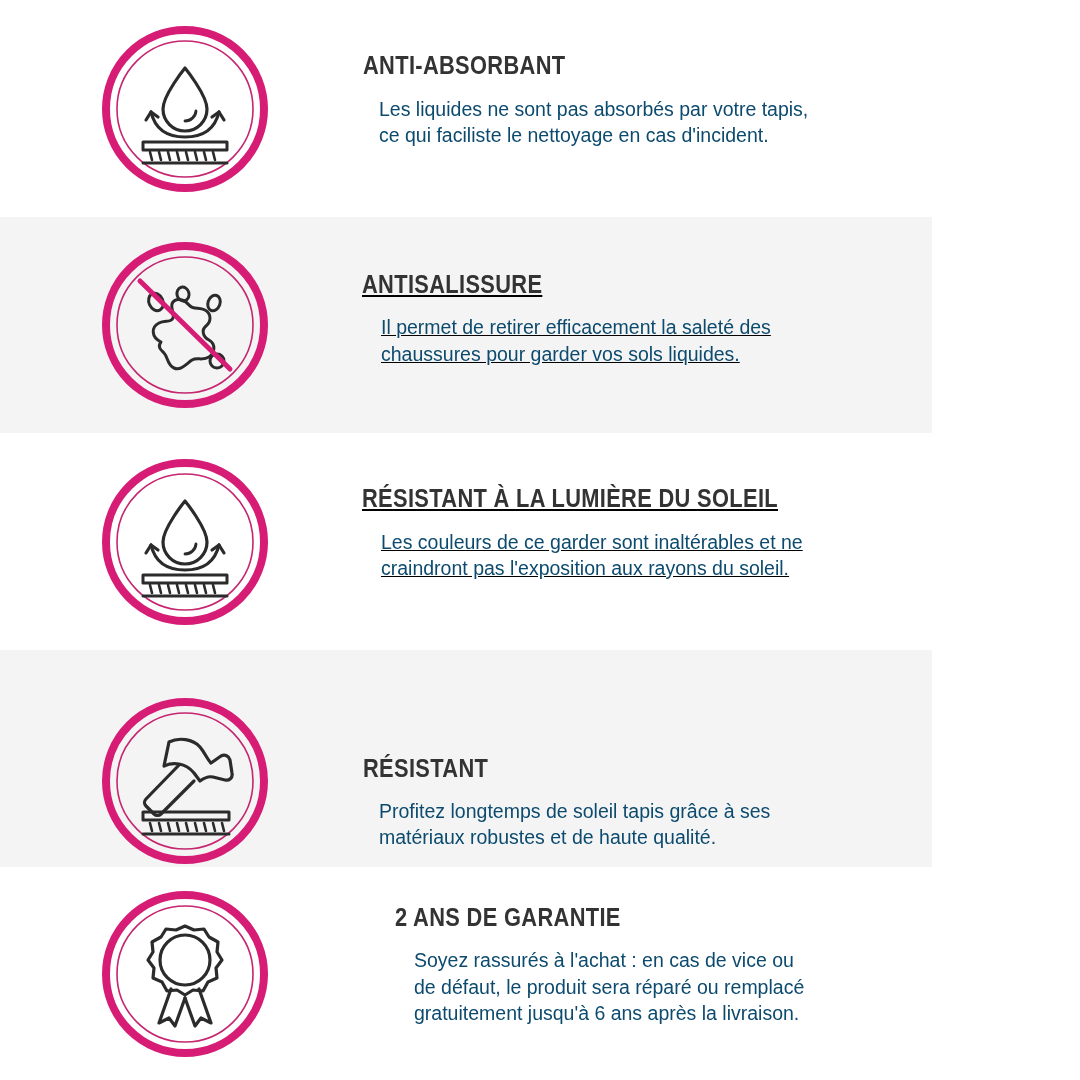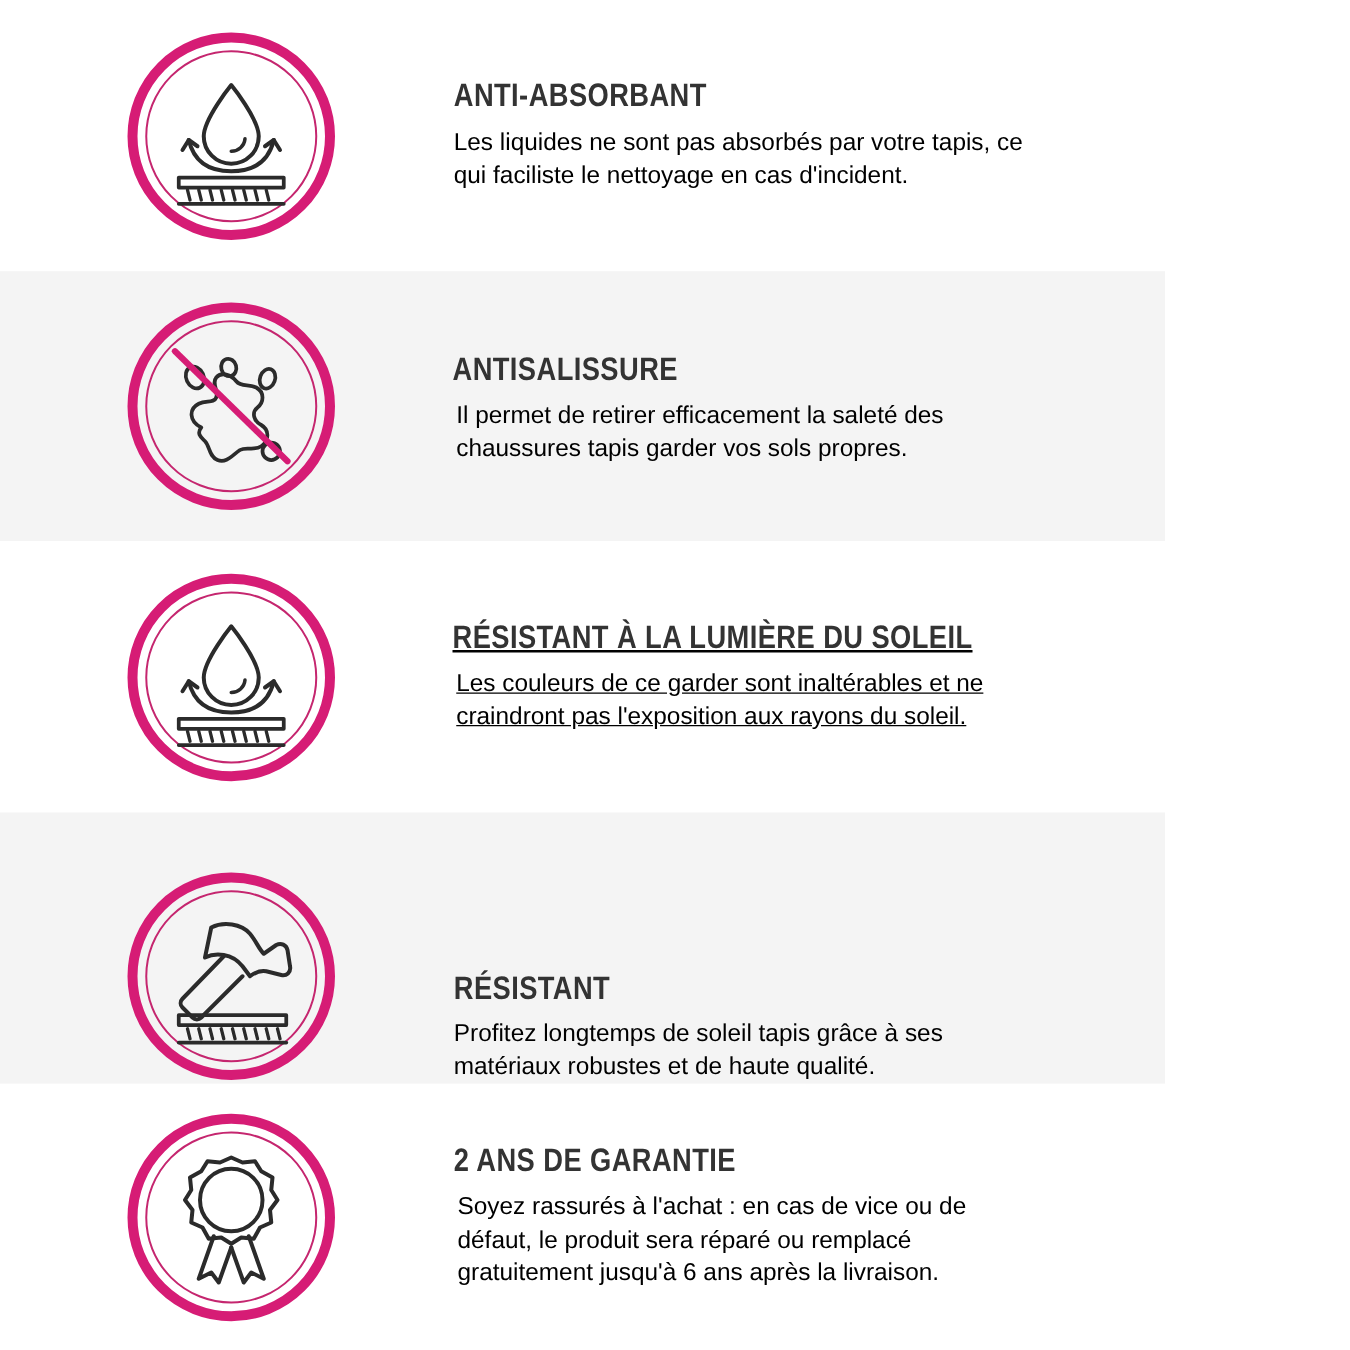--- a/index.html
+++ b/index.html
@@ -28,24 +28,24 @@
     width: 100%;
     box-sizing: border-box;
     background: #ffffff;
   }
   .feature-row.alt {
     background: #f4f4f4;
   }
 
   
   .feature-row.r1 { height: 217px; }
-  .feature-row.r2 { height: 216px; }
+  .feature-row.r2 { height: 216px; text-decoration: underline; }
   .feature-row.r3 { height: 217px; }
   .feature-row.r4 { height: 217px; align-items: flex-end; }
-  .feature-row.r5 { height: 213px; }
+  .feature-row.r5 { height: 213px; gap: 32px; }
 
   .icon-cell {
     width: 362px;
     min-width: 362px;
     display: flex;
     align-items: center;
     justify-content: center;
     box-sizing: border-box;
     padding-left: 8px;
   }
@@ -76,22 +76,22 @@
     font-size: 26px;
     line-height: 1.05;
     letter-spacing: 0.4px;
     text-transform: uppercase;
     transform: scaleX(0.84);
     transform-origin: left center;
     white-space: nowrap;
   }
 
   .feature-desc {
-    margin: 0;
-    color: #000000;
+    margin: 16px;
+    color: #0c4a6e;
     font-size: 19.5px;
     line-height: 1.36;
     font-weight: normal;
     max-width: 600px;
   }
 
   
   .r1 .text-cell { padding-left: 1px; }
   .r2 .text-cell { padding-left: 0px; padding-top: 4px; }
   .r3 .text-cell { padding-left: 0px; text-decoration: underline; }
@@ -144,21 +144,21 @@
             <ellipse cx="84" cy="55" rx="6" ry="7" transform="rotate(-15 84 55)"></ellipse>
             <ellipse cx="115" cy="64" rx="6" ry="8" transform="rotate(20 115 64)"></ellipse>
             <ellipse cx="118" cy="122" rx="7" ry="7"></ellipse>
           </g>
           <path d="M41 42 L131 130" fill="none" stroke="#D61C75" stroke-width="5" stroke-linecap="round"></path>
         </svg>
       </span>
     </div>
     <div class="text-cell">
       <h3 class="feature-title">ANTISALISSURE</h3>
-      <p class="feature-desc">Il permet de retirer efficacement la saleté des chaussures tapis garder vos sols propres.</p>
+      <p class="feature-desc">Il permet de retirer efficacement la saleté des chaussures pour garder vos sols liquides.</p>
     </div>
   </div>
 
   <div class="feature-row r3">
     <div class="icon-cell">
       <span class="icon-badge">
         <svg viewBox="0 0 172 172" xmlns="http://www.w3.org/2000/svg">
           <circle cx="86" cy="86" r="79" fill="none" stroke="#D61C75" stroke-width="8"></circle>
           <circle cx="86" cy="86" r="68" fill="none" stroke="#C5266F" stroke-width="1.6"></circle>
           <g fill="none" stroke="#2b2b2b" stroke-width="3.2" stroke-linecap="round" stroke-linejoin="round">

